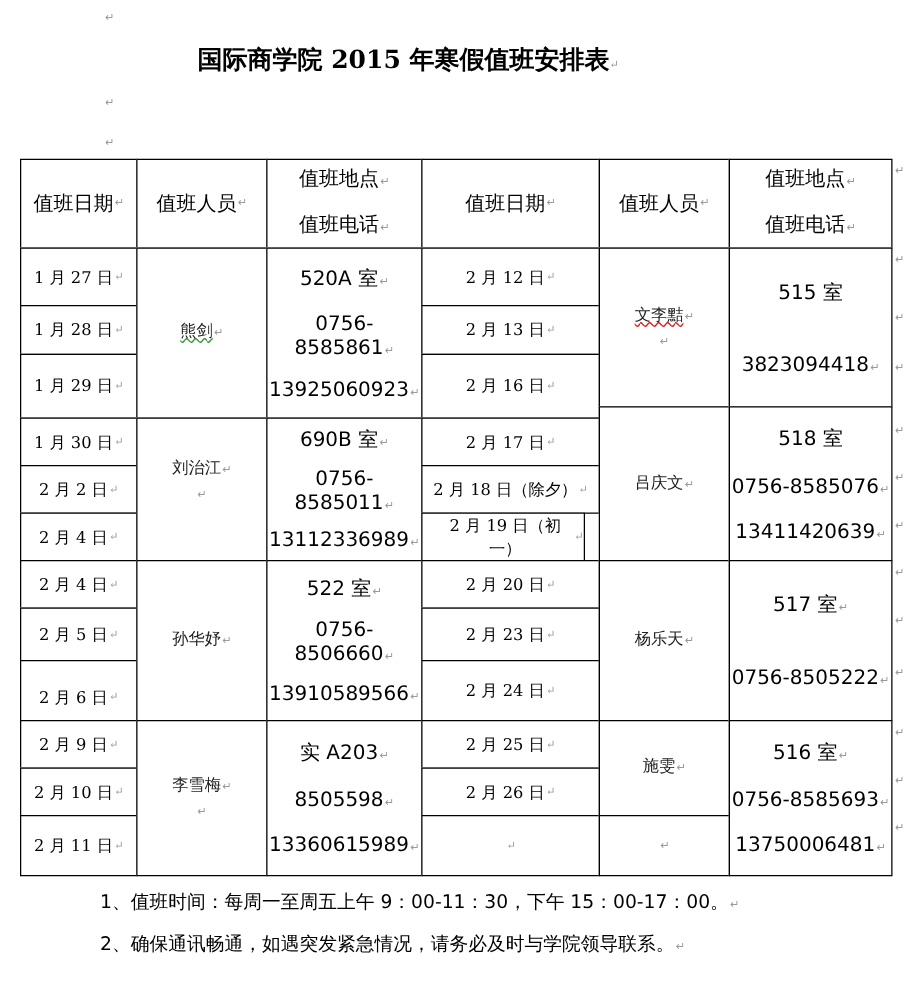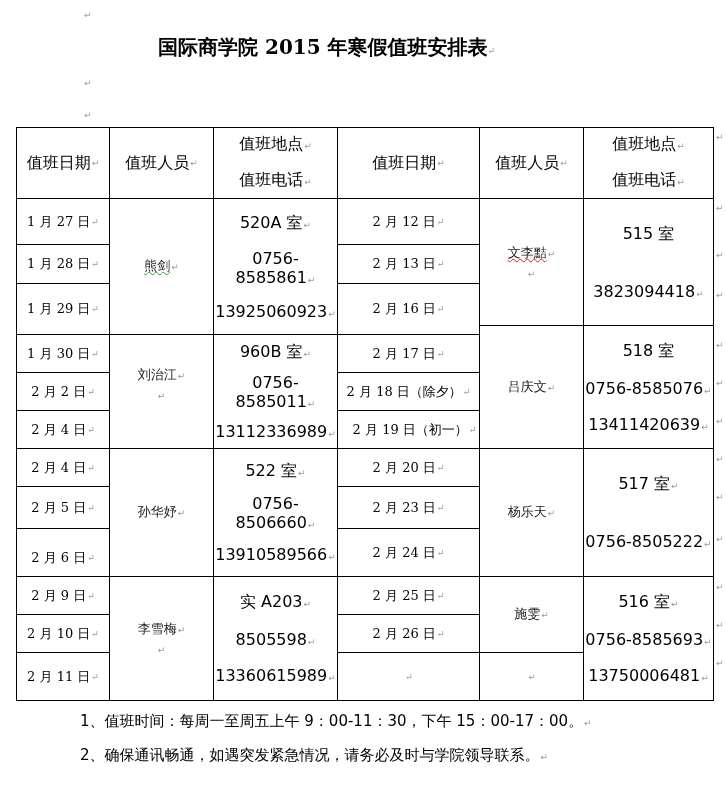--- a/index.html
+++ b/index.html
@@ -125,21 +125,21 @@
       <span><span>李雪梅</span><span class="mark">↵</span></span>
       <span class="sub-mark">↵</span>
     </div>
 
   <div class="cell loc" style="left:197px;top:71px;width:125px;height:137px;">
     <span><span>520A 室</span><span class="mark">↵</span></span>
     <span><span>0756-8585861</span><span class="mark">↵</span></span>
     <span><span>13925060923</span><span class="mark">↵</span></span>
   </div>
   <div class="cell loc" style="left:197px;top:207px;width:125px;height:115px;padding:2px 0;">
-    <span><span>960B 室</span><span class="mark">↵</span></span>
+    <span><span>690B 室</span><span class="mark">↵</span></span>
     <span><span>0756-8585011</span><span class="mark">↵</span></span>
     <span><span>13112336989</span><span class="mark">↵</span></span>
   </div>
   <div class="cell loc" style="left:197px;top:321px;width:125px;height:129px;">
     <span><span>522 室</span><span class="mark">↵</span></span>
     <span><span>0756-8506660</span><span class="mark">↵</span></span>
     <span><span>13910589566</span><span class="mark">↵</span></span>
   </div>
   <div class="cell loc" style="left:197px;top:449px;width:125px;height:125px;">
     <span><span>实 A203</span><span class="mark">↵</span></span>
@@ -160,21 +160,21 @@
       <span class="mark">↵</span>
     </div>
   <div class="cell date" style="left:321px;top:207px;width:143px;height:39px;">
       <span>2 月 17 日</span>
       <span class="mark">↵</span>
     </div>
   <div class="cell date" style="left:321px;top:245px;width:143px;height:39px;">
       <span>2 月 18 日（除夕）</span>
       <span class="mark">↵</span>
     </div>
-  <div class="cell date" style="left:321px;top:283px;width:143px;height:39px;padding-left:12px;">
+  <div class="cell date" style="left:321px;top:283px;width:131px;height:39px;padding-left:12px;">
       <span>2 月 19 日（初一）</span>
       <span class="mark">↵</span>
     </div>
   <div class="cell date" style="left:321px;top:321px;width:143px;height:39px;">
       <span>2 月 20 日</span>
       <span class="mark">↵</span>
     </div>
   <div class="cell date" style="left:321px;top:359px;width:143px;height:43px;">
       <span>2 月 23 日</span>
       <span class="mark">↵</span>

